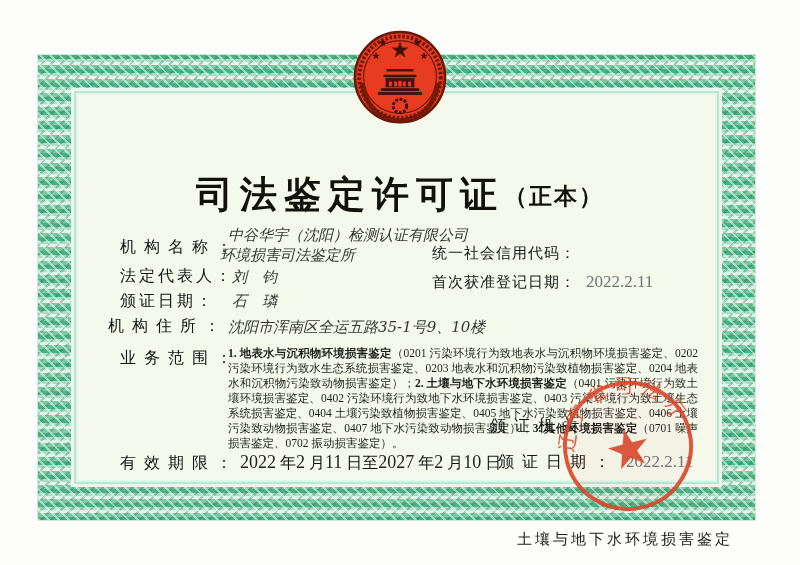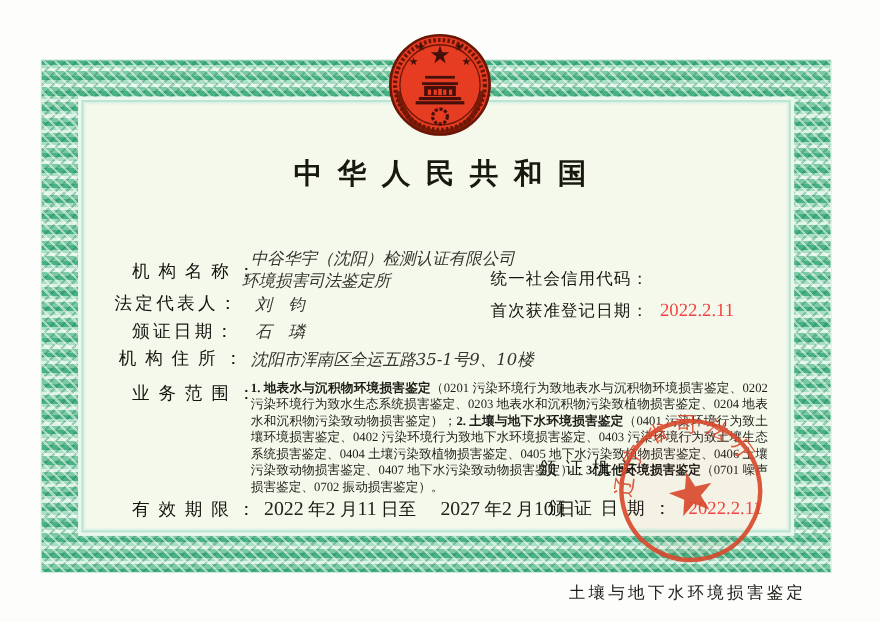--- a/index.html
+++ b/index.html
@@ -23,38 +23,38 @@
     font-family:"Liberation Sans","DejaVu Sans",sans-serif;font-weight:700;
     font-size:26px;letter-spacing:14px;color:#18180f;text-indent:14px;}
   .title2{position:absolute;left:0;top:170px;width:800px;text-align:center;
     font-family:"Liberation Sans","DejaVu Sans",sans-serif;font-weight:700;
     font-size:37px;letter-spacing:7px;color:#12120a;}
   .title2 .suffix{font-size:23px;font-weight:700;letter-spacing:2px;vertical-align:3px;}
 
   .flabel{position:absolute;font-size:16px;color:#141410;white-space:nowrap;}
   .sp4{letter-spacing:8px;}
   .sp5{letter-spacing:3px;}
-  .rlabel{font-size:15px;color:#141410;letter-spacing:1px;white-space:nowrap;margin-left:14px;}
+  .rlabel{font-size:15px;color:#141410;letter-spacing:1px;white-space:nowrap;}
 
   .hand{position:absolute;font-style:italic;font-family:"DejaVu Serif","Liberation Serif",serif;
     font-size:15px;color:#35352f;white-space:nowrap;}
-  .typed{font-family:"Liberation Serif",serif;font-size:17px;color:#ef4444;}
+  .typed{font-family:"Liberation Serif",serif;font-size:17px;color:#737373;}
 
   .rrow{position:absolute;display:flex;align-items:baseline;}
   .rrow .typed{margin-left:10px;}
 
   .scope{position:absolute;left:228px;top:346px;width:470px;
     font-size:11.5px;line-height:15px;text-align:justify;color:#1d1d18;}
   .scope .b{font-weight:700;}
 
   .vrow{position:absolute;left:120px;top:452px;display:flex;align-items:baseline;white-space:nowrap;}
   .vrow .flabel2{font-size:16px;letter-spacing:8px;color:#141410;}
   .vnum{font-family:"Liberation Serif",serif;font-size:18px;color:#23231e;}
   .vunit{font-size:16px;color:#141410;margin-left:4px;}
-  .vgap{margin-left:22px;}
+  .vgap{}
 
   .issue-row{position:absolute;left:498px;top:452px;display:flex;align-items:baseline;}
   .issue-row .typed{margin-left:8px;}
   .authority{position:absolute;left:490px;top:416px;}
 
   .seal{position:absolute;left:558px;top:376px;width:140px;height:140px;z-index:6;
     transform:rotate(-14deg);opacity:.9;}
 
   .footer{position:absolute;left:505px;top:530px;width:240px;text-align:center;
     font-size:15px;letter-spacing:3px;color:#20201a;}
@@ -93,27 +93,29 @@
         <rect x="44" y="56.5" width="3" height="5"></rect>
         <rect x="48.2" y="55.8" width="3.6" height="6"></rect>
         <rect x="53" y="56.5" width="3" height="5"></rect>
         <rect x="58.5" y="56.5" width="3" height="5"></rect>
       </g>
       <circle cx="50" cy="82" r="7" fill="none" stroke="#46100a" stroke-width="3" stroke-dasharray="3 1.6"></circle>
       <path d="M10,58 C16,86 30,96 50,97.5 C70,96 84,86 90,58" fill="none" stroke="#6b1606" stroke-width="5" opacity="0.85"></path>
     </svg>
   </div>
 
-  <div class="title1">中华人民共和国</div>
+  <div class="title2">
+    <span>司法鉴定许可证</span><span class="suffix">（正本）</span>
+  </div>
 
   <div class="flabel sp4" style="left:120px;top:237px;">机构名称：</div>
   <div class="hand" style="left:228px;top:226px;">中谷华宇（沈阳）检测认证有限公司</div>
   <div class="hand" style="left:220px;top:246px;text-align:center;">环境损害司法鉴定所</div>
 
-  <div class="flabel sp5" style="left:104px;top:266px;">法定代表人：</div>
+  <div class="flabel sp5" style="left:120px;top:266px;">法定代表人：</div>
   <div class="hand" style="left:232px;top:268px;">刘　钧</div>
 
   <div class="flabel sp5" style="left:120px;top:291px;">颁证日期：</div>
   <div class="hand" style="left:232px;top:292px;">石　璘</div>
 
   <div class="flabel sp4" style="left:108px;top:316px;">机构住所：</div>
   <div class="hand" style="left:228px;top:318px;">沈阳市浑南区全运五路35-1号9、10楼</div>
 
   <div class="rrow" style="left:432px;top:244px;">
     <span class="rlabel">统一社会信用代码：</span>

